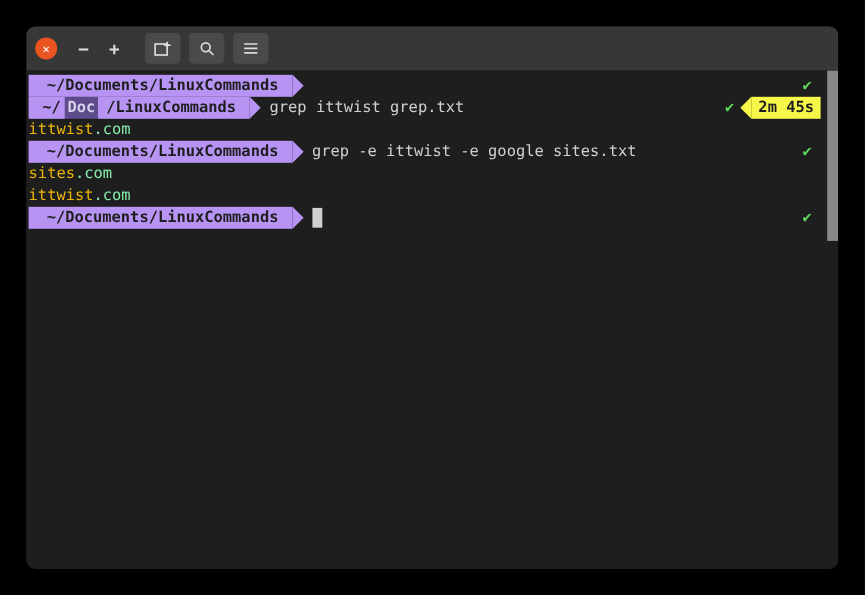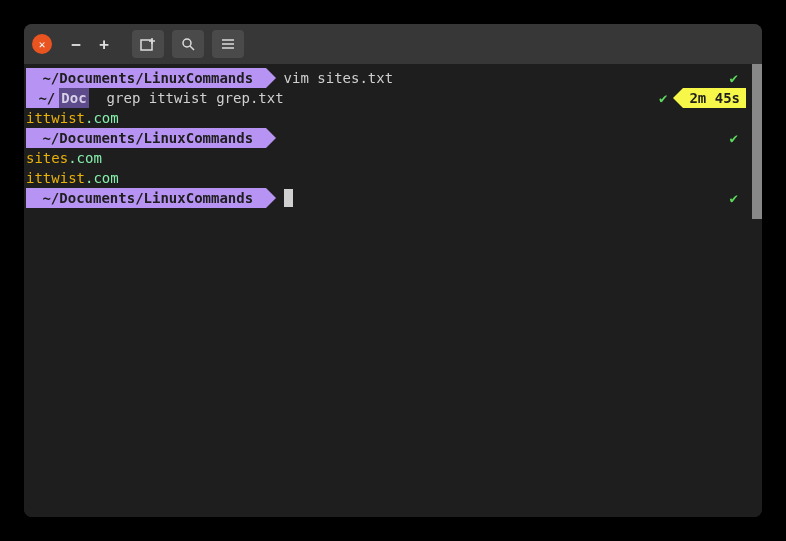--- a/index.html
+++ b/index.html
@@ -207,41 +207,41 @@
           <line x1="1" y1="10" x2="13" y2="10" stroke="#ddd" stroke-width="1.5"></line>
         </svg>
     </div>
   </div>
 
   <div class="terminal-body">
     <div class="scrollbar"></div>
 
     <div class="line">
       <span class="prompt-seg"> ~/Documents/LinuxCommands </span>
-      <span class="cmd-text">vim sites.txt</span>
-      <span class="spacer"></span>
-      <span class="check">✔</span>
-      <span class="right-pad"></span>
-    </div>
-
-    <div class="line">
-      <span class="prompt-seg-2"> ~/</span><span class="prompt-seg-dark">Doc</span>
+      <span class="spacer"></span>
+      <span class="check">✔</span>
+      <span class="right-pad"></span>
+    </div>
+
+    <div class="line">
+      <span class="prompt-seg-2"> ~/</span><span class="prompt-seg-dark">Doc</span><span class="prompt-seg">/LinuxCommands </span>
       <span class="cmd-text">grep ittwist grep.txt</span>
       <span class="spacer"></span>
       <span class="check">✔</span>
       <span class="time-badge">2m 45s</span>
       <span class="right-pad"></span>
     </div>
 
     <div class="line">
       <span class="out-match">ittwist</span><span class="out-rest">.com</span>
     </div>
 
     <div class="line">
       <span class="prompt-seg"> ~/Documents/LinuxCommands </span>
+      <span class="cmd-text">grep -e ittwist -e google sites.txt</span>
       <span class="spacer"></span>
       <span class="check">✔</span>
       <span class="right-pad"></span>
     </div>
 
     <div class="line">
       <span class="out-match">sites</span><span class="out-rest">.com</span>
     </div>
 
     <div class="line">

